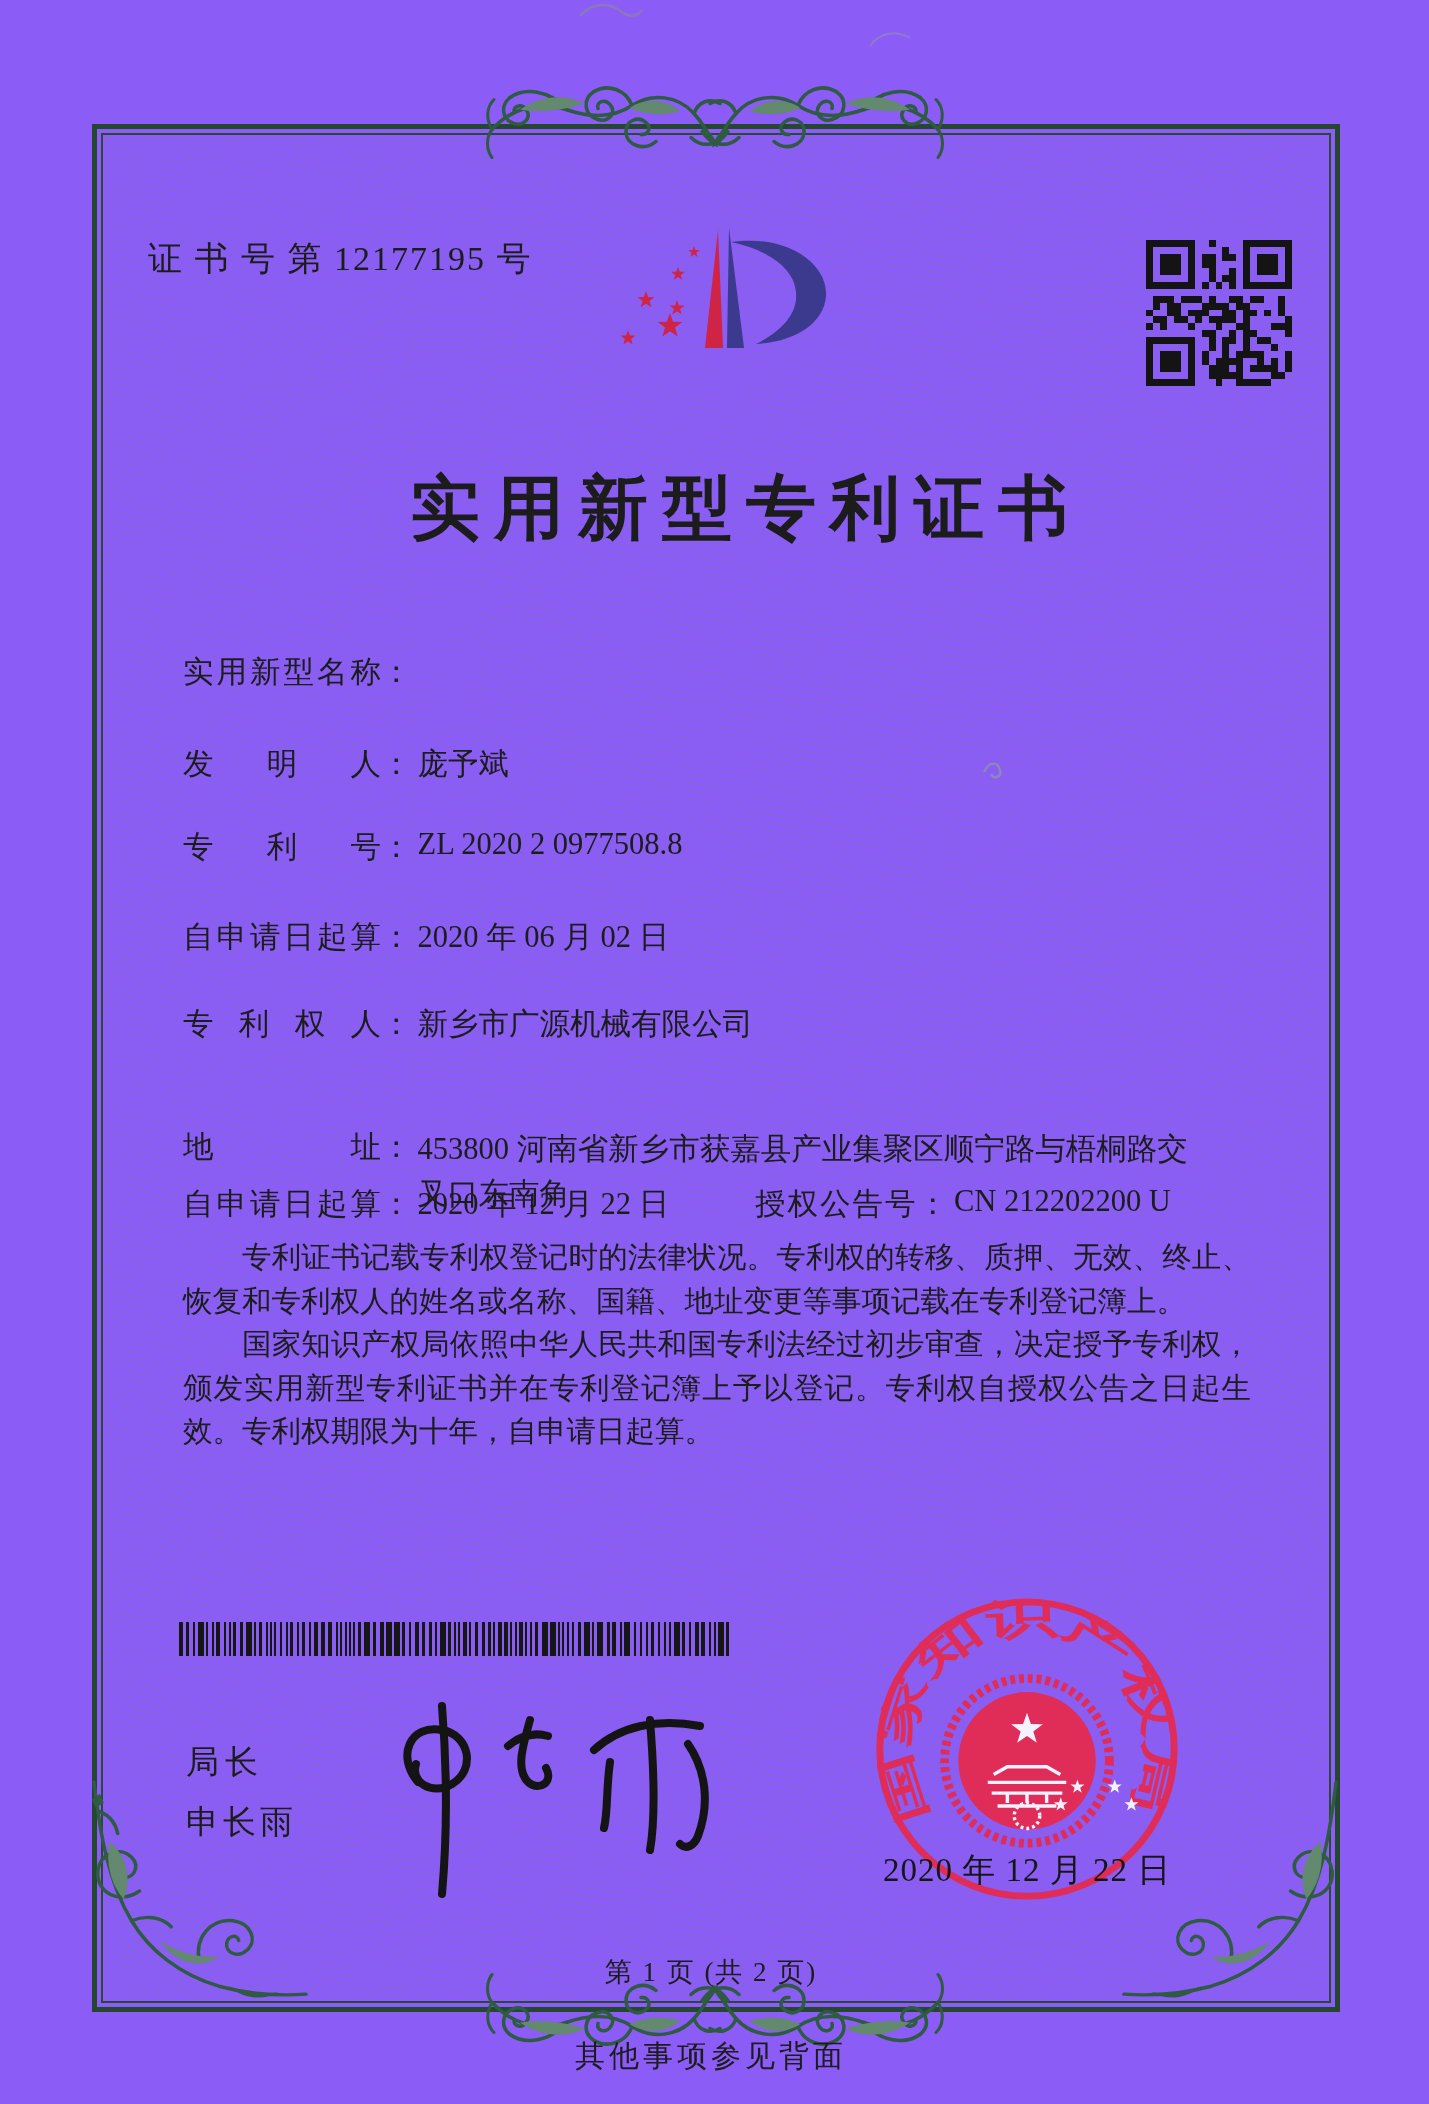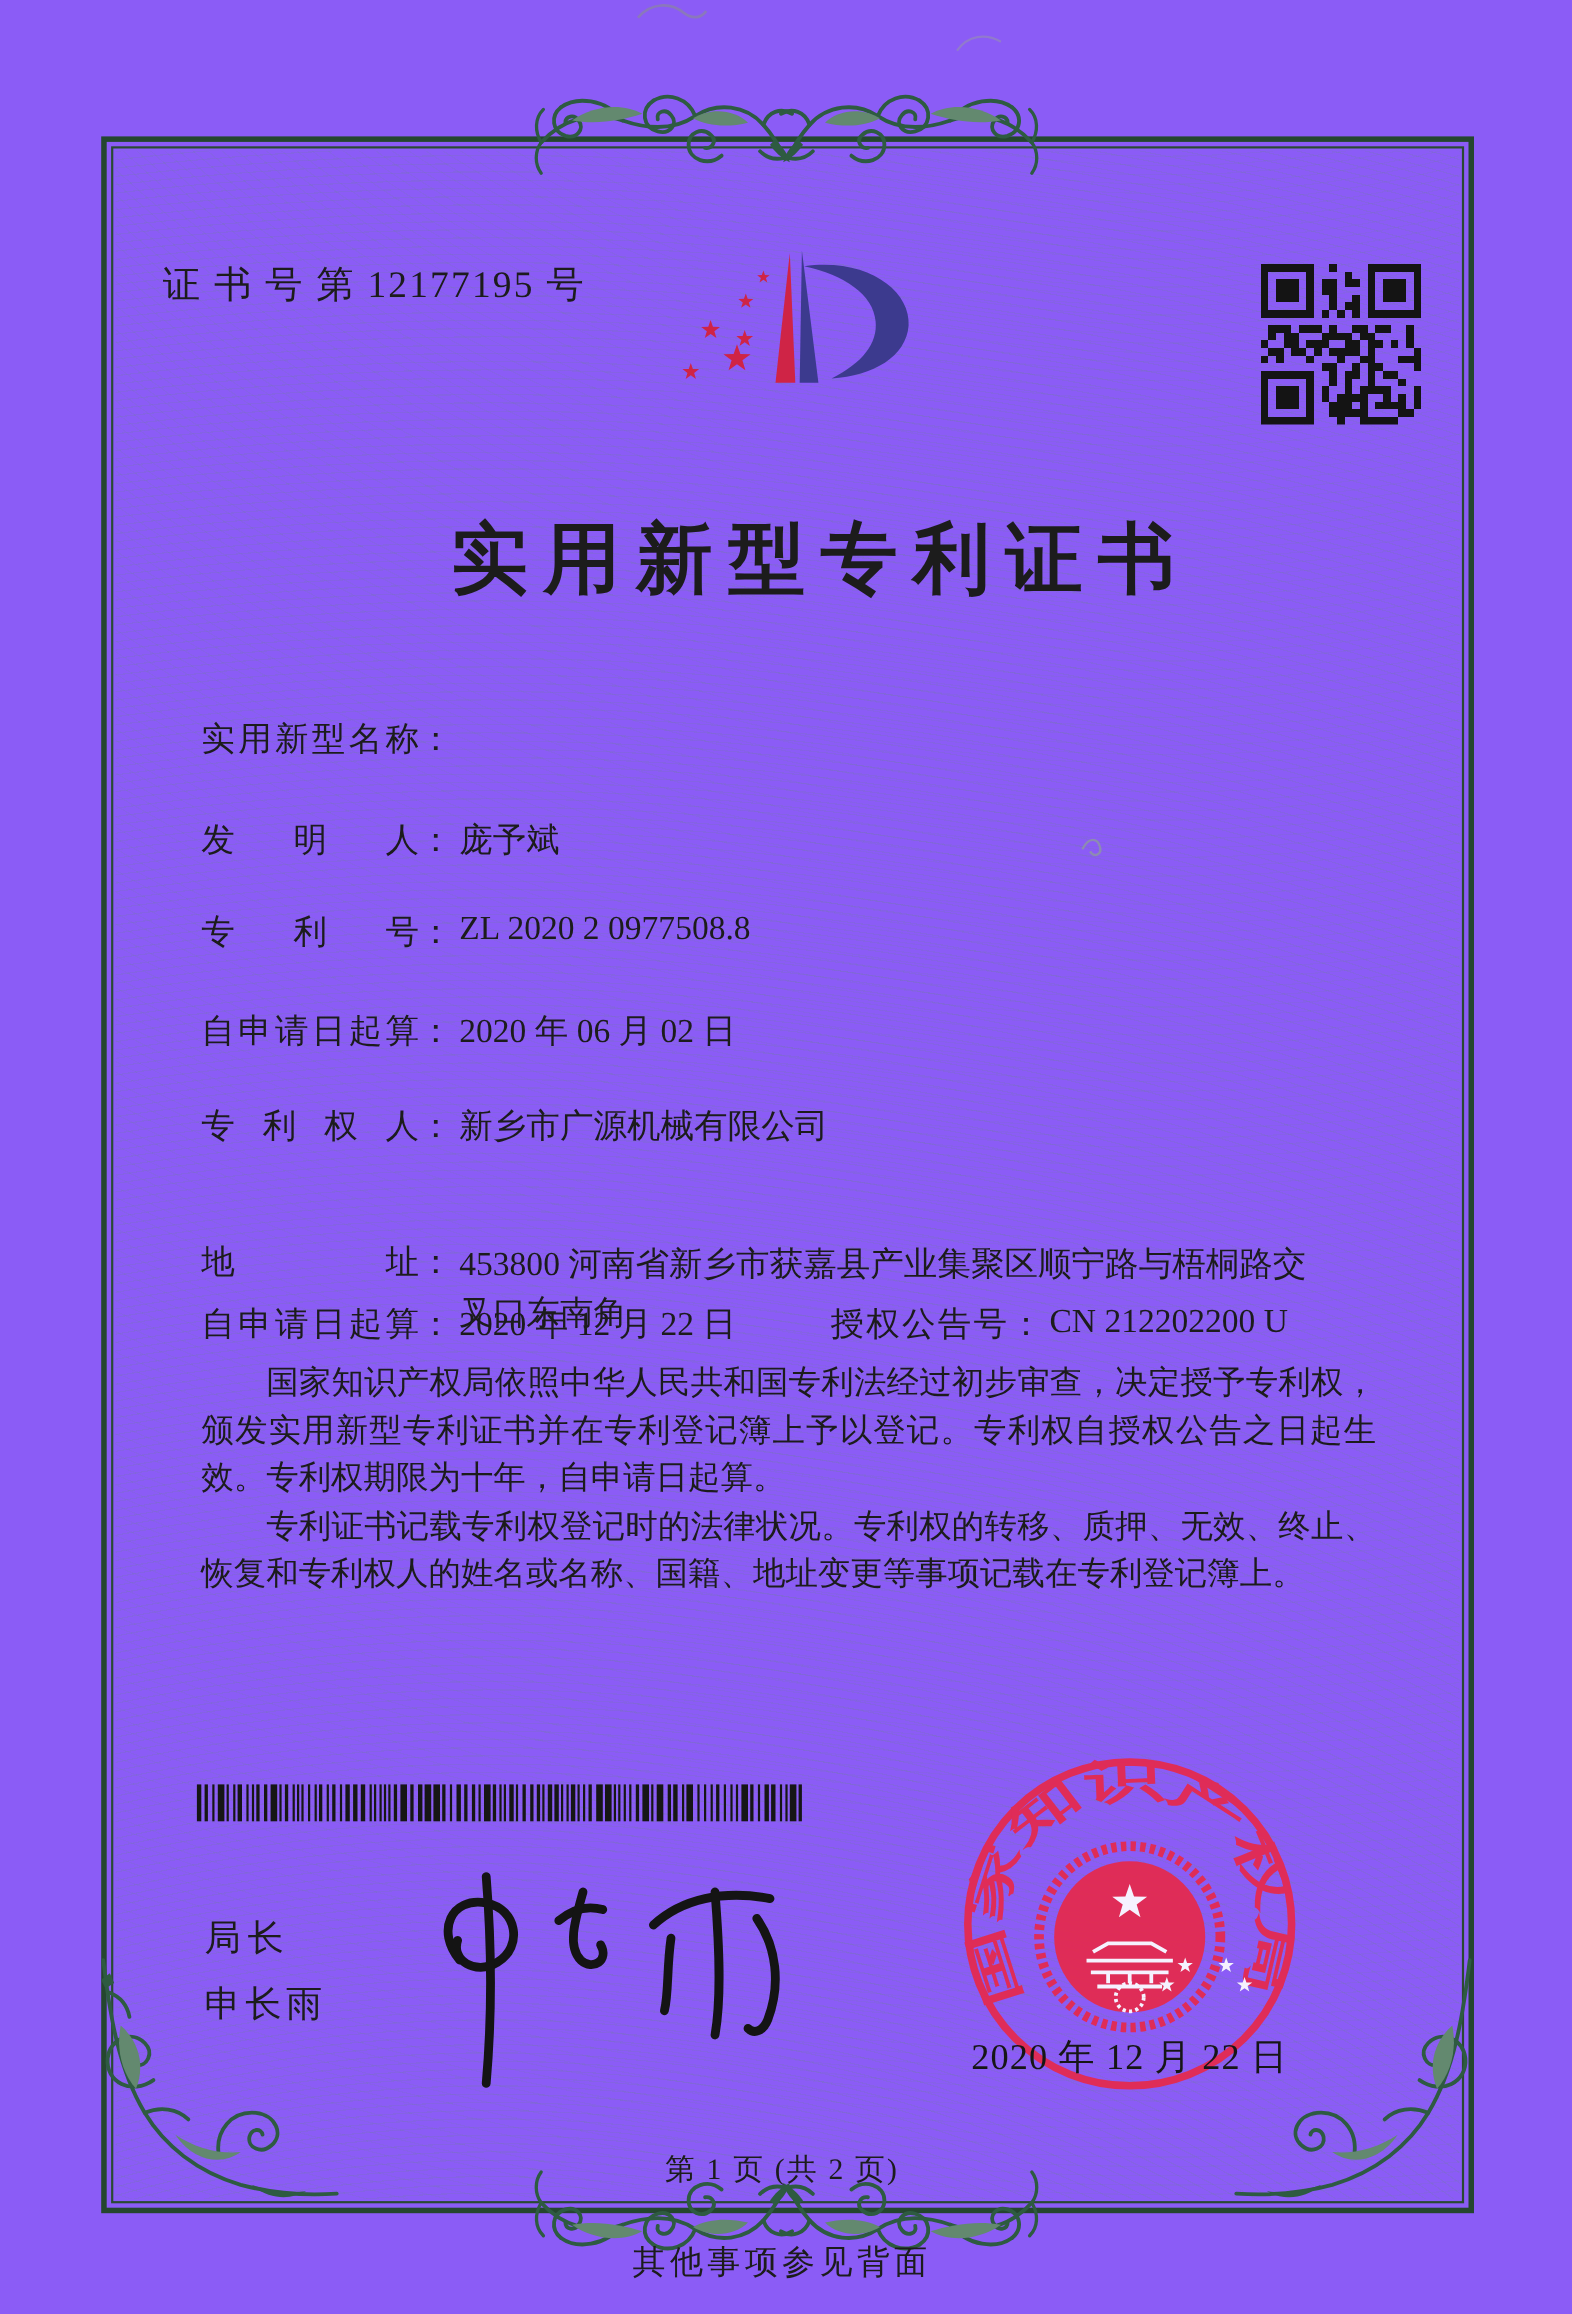--- a/index.html
+++ b/index.html
@@ -406,22 +406,22 @@
       <span class="colon">：</span>
     <span class="fvalue">2020 年 12 月 22 日</span>
     <span class="grant-no-group">
       <span class="flabel">授权公告号</span>
         <span class="colon">：</span>
       <span class="fvalue">CN 212202200 U</span>
     </span>
   </div>
 
   <div class="abs body-text">
+    <p>专利证书记载专利权登记时的法律状况。专利权的转移、质押、无效、终止、恢复和专利权人的姓名或名称、国籍、地址变更等事项记载在专利登记簿上。</p>
     <p>国家知识产权局依照中华人民共和国专利法经过初步审查，决定授予专利权，颁发实用新型专利证书并在专利登记簿上予以登记。专利权自授权公告之日起生效。专利权期限为十年，自申请日起算。</p>
-    <p>专利证书记载专利权登记时的法律状况。专利权的转移、质押、无效、终止、恢复和专利权人的姓名或名称、国籍、地址变更等事项记载在专利登记簿上。</p>
   </div>
 
   <svg id="barcode" class="abs barcode" viewBox="0 0 566 34" preserveAspectRatio="none">
       <rect x="4" y="0" width="4" height="34" fill="#161616"></rect>
       <rect x="11" y="0" width="3" height="34" fill="#161616"></rect>
       <rect x="18" y="0" width="2" height="34" fill="#161616"></rect>
       <rect x="23" y="0" width="6" height="34" fill="#161616"></rect>
       <rect x="31" y="0" width="2" height="34" fill="#161616"></rect>
       <rect x="37" y="0" width="2" height="34" fill="#161616"></rect>
       <rect x="41" y="0" width="4" height="34" fill="#161616"></rect>

